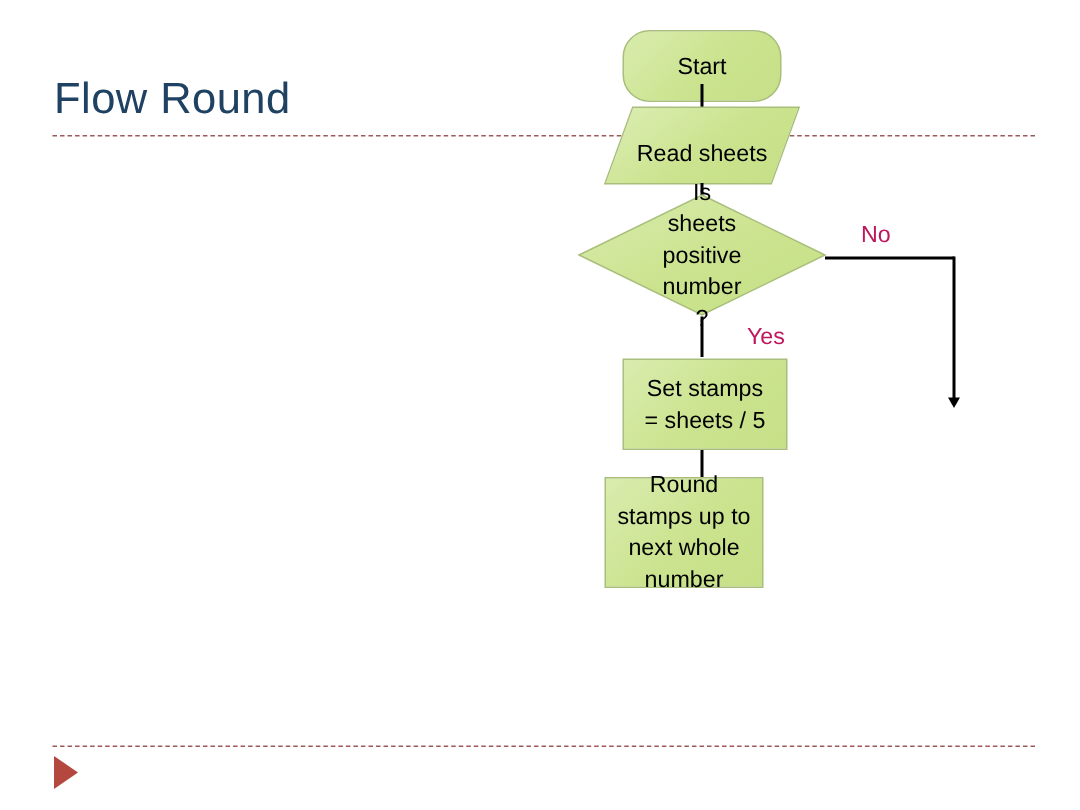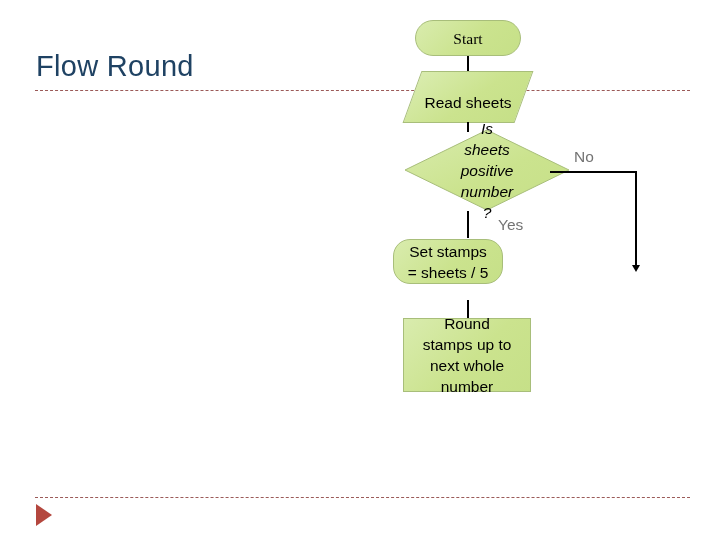--- a/index.html
+++ b/index.html
@@ -63,24 +63,23 @@
     color: #000000;
     background:
       linear-gradient(135deg, #D9ECAE 0%, #CBE38E 55%, #C6E088 100%);
   }
 
   
   .node-start {
     left: 415px;
     top: 20px;
     width: 106px;
-    height: 36px;
+    height: 48px;
     border: 1px solid #A8BE7A;
     border-radius: 18px;
-    font-family: Liberation Serif, serif;
   }
 
   
   .node-io {
     left: 412px;
     top: 71px;
     width: 112px;
     height: 62px;
     border: none;
     background: transparent;
@@ -99,56 +98,54 @@
   }
   .node-io .para-text {
     position: relative;
     z-index: 2;
     width: 112px;
     white-space: nowrap;
   }
 
   
   .node-decision {
-    left: 404px;
+    left: 385px;
     top: 129px;
     width: 166px;
     height: 82px;
     background: transparent;
     overflow: visible;
-    font-style: italic;
   }
   .node-decision .diamond-shape {
     position: absolute;
     left: 0; top: 0;
     width: 166px;
     height: 82px;
   }
   .node-decision .diamond-text {
     position: relative;
     z-index: 2;
     width: 166px;
     white-space: pre-line;
   }
 
   
   .node-process {
     border: 1px solid #A8BE7A;
   }
   .node-set-stamps {
-    left: 393px;
+    left: 415px;
     top: 239px;
     width: 110px;
-    height: 45px;
-    border-radius: 17px;
+    height: 61px;
   }
   .node-round {
     left: 403px;
     top: 318px;
-    width: 128px;
+    width: 106px;
     height: 74px;
   }
   .node-process .proc-text {
     white-space: pre-line;
     width: 100%;
   }
   .node-overflow .proc-text,
   .node-io .para-text,
   .node-decision .diamond-text {
     
@@ -172,21 +169,21 @@
     height: 0;
     border-left: 4px solid transparent;
     border-right: 4px solid transparent;
     border-top: 7px solid #000000;
   }
 
   
   .edge-label {
     position: absolute;
     font-size: 15.5px;
-    color: #737373;
+    color: #be185d;
     white-space: nowrap;
   }
   .label-yes { left: 498px; top: 216px; }
   .label-no  { left: 574px; top: 148px; }
 </style>
 </head>
 <body>
 
 <div id="slide">
 

